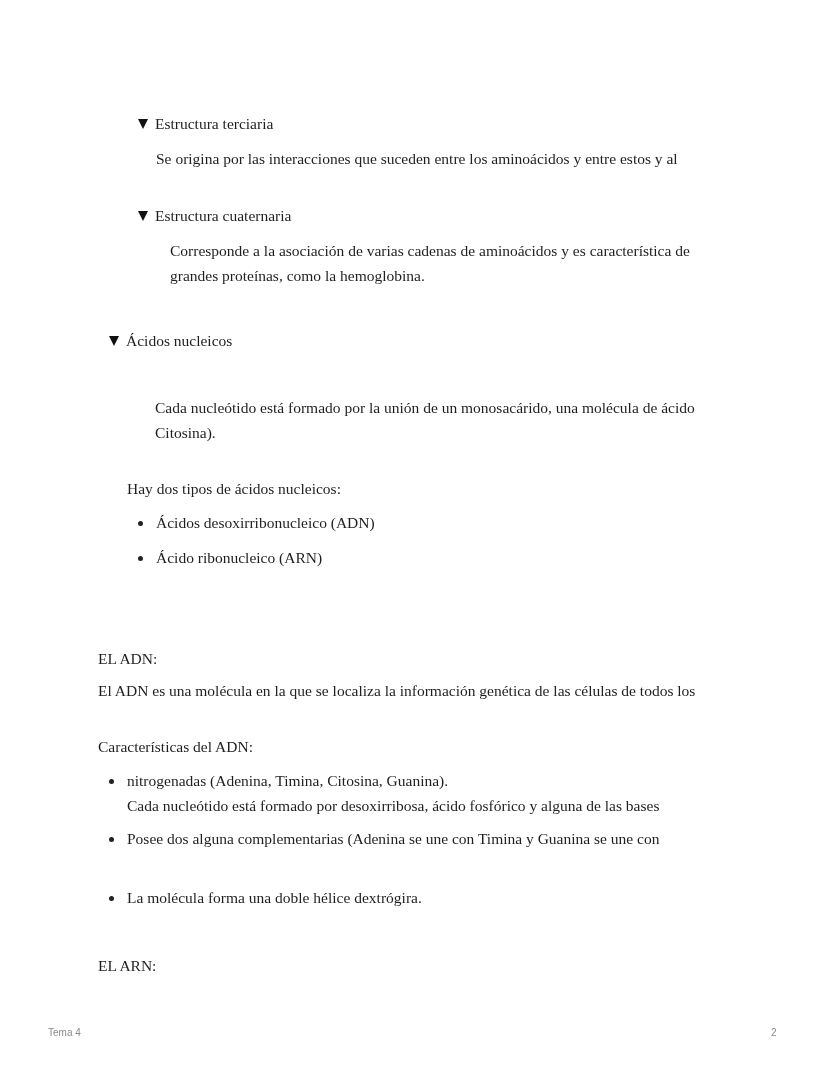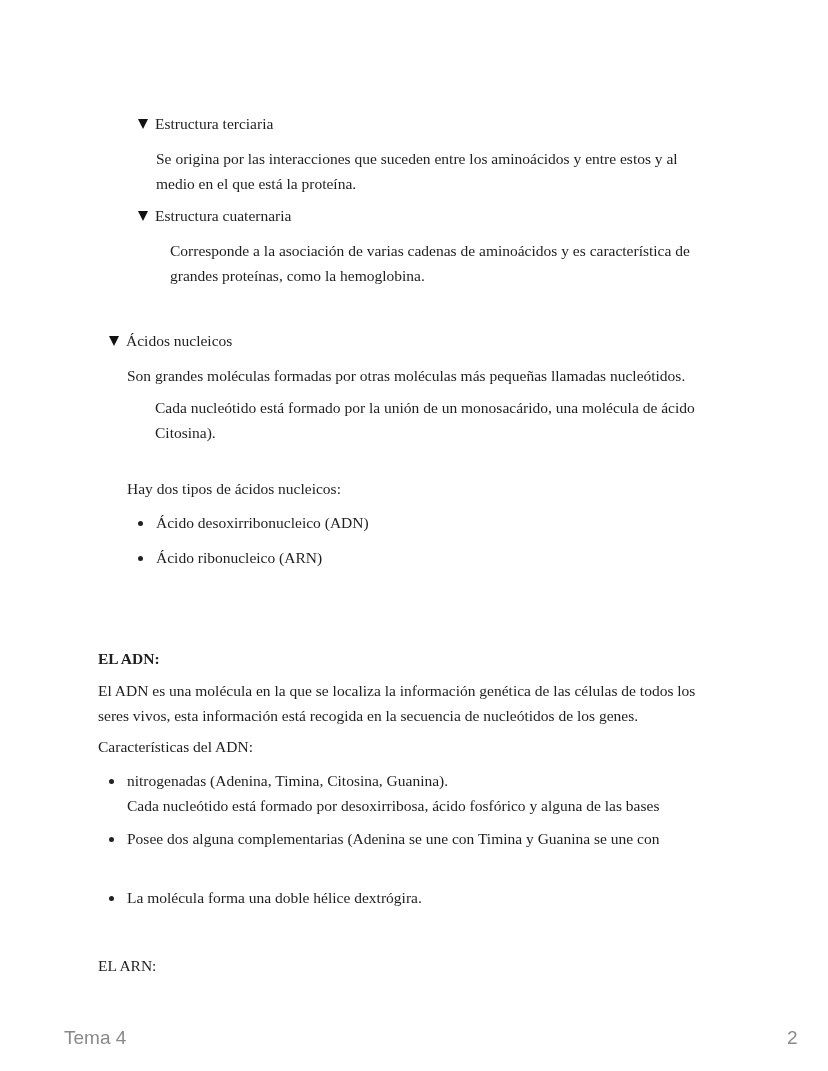--- a/index.html
+++ b/index.html
@@ -47,72 +47,68 @@
   }
   .bullet-dot {
     position: absolute;
     width: 5px; height: 5px;
     border-radius: 50%;
     background: #222;
   }
   .footer {
     position: absolute;
     font-family: "Liberation Sans", "DejaVu Sans", sans-serif;
-    font-size: 19px;
+    font-size: 10px;
     color: #8a8a8a;
-    margin-left: 16px;
   }
 </style>
 </head>
 <body>
 
 <div class="page">
 
   <div class="abs toggle" style="left:138px; top:99px;">
     <span class="triangle"></span>
     <span>Estructura terciaria</span>
   </div>
   <div class="para" style="left:156px; top:130px;">
     <div>Se origina por las interacciones que suceden entre los aminoácidos y entre estos y al</div>
-    <div>medio en el que está la proteína.</div>
   </div>
 
   <div class="abs toggle" style="left:138px; top:191px;">
     <span class="triangle"></span>
     <span>Estructura cuaternaria</span>
   </div>
   <div class="para" style="left:156px; top:222px;margin-left:14px;">
     <div>Corresponde a la asociación de varias cadenas de aminoácidos y es característica de</div>
     <div>grandes proteínas, como la hemoglobina.</div>
   </div>
 
   <div class="abs toggle" style="left:109px; top:316px;">
     <span class="triangle"></span>
     <span>Ácidos nucleicos</span>
   </div>
-  <div class="para" style="left:127px; top:347px;">Son grandes moléculas formadas por otras moléculas más pequeñas llamadas nucleótidos.</div>
   <div class="para" style="left:127px; top:379px;margin-left:28px;">
     <div>Cada nucleótido está formado por la unión de un monosacárido, una molécula de ácido</div>
     <div>Citosina).</div>
   </div>
   <div class="para" style="left:127px; top:460px;">Hay dos tipos de ácidos nucleicos:</div>
 
   <div class="bullet-item" style="left:156px; top:494px;">
     <span class="bullet-dot" style="left:-18px; top:11px;"></span>
-    <span>Ácido desoxirribonucleico (ADN)</span>
+    <span>Ácidos desoxirribonucleico (ADN)</span>
   </div>
   <div class="bullet-item" style="left:156px; top:529px;">
     <span class="bullet-dot" style="left:-18px; top:11px;"></span>
     <span>Ácido ribonucleico (ARN)</span>
   </div>
 
-  <div class="para" style="left:98px; top:630px;font-weight:bold;">EL ADN:</div>
+  <div class="para" style="left:98px; top:630px;">EL ADN:</div>
   <div class="para" style="left:98px; top:662px;">
     <div>El ADN es una molécula en la que se localiza la información genética de las células de todos los</div>
-    <div>seres vivos, esta información está recogida en la secuencia de nucleótidos de los genes.</div>
   </div>
   <div class="para" style="left:98px; top:718px;">Características del ADN:</div>
 
   <div class="bullet-item" style="left:127px; top:752px;">
     <span class="bullet-dot" style="left:-18px; top:11px;"></span>
     <div>nitrogenadas (Adenina, Timina, Citosina, Guanina).</div>
     <div>Cada nucleótido está formado por desoxirribosa, ácido fosfórico y alguna de las bases</div>
   </div>
   <div class="bullet-item" style="left:127px; top:810px;">
     <span class="bullet-dot" style="left:-18px; top:11px;"></span>

